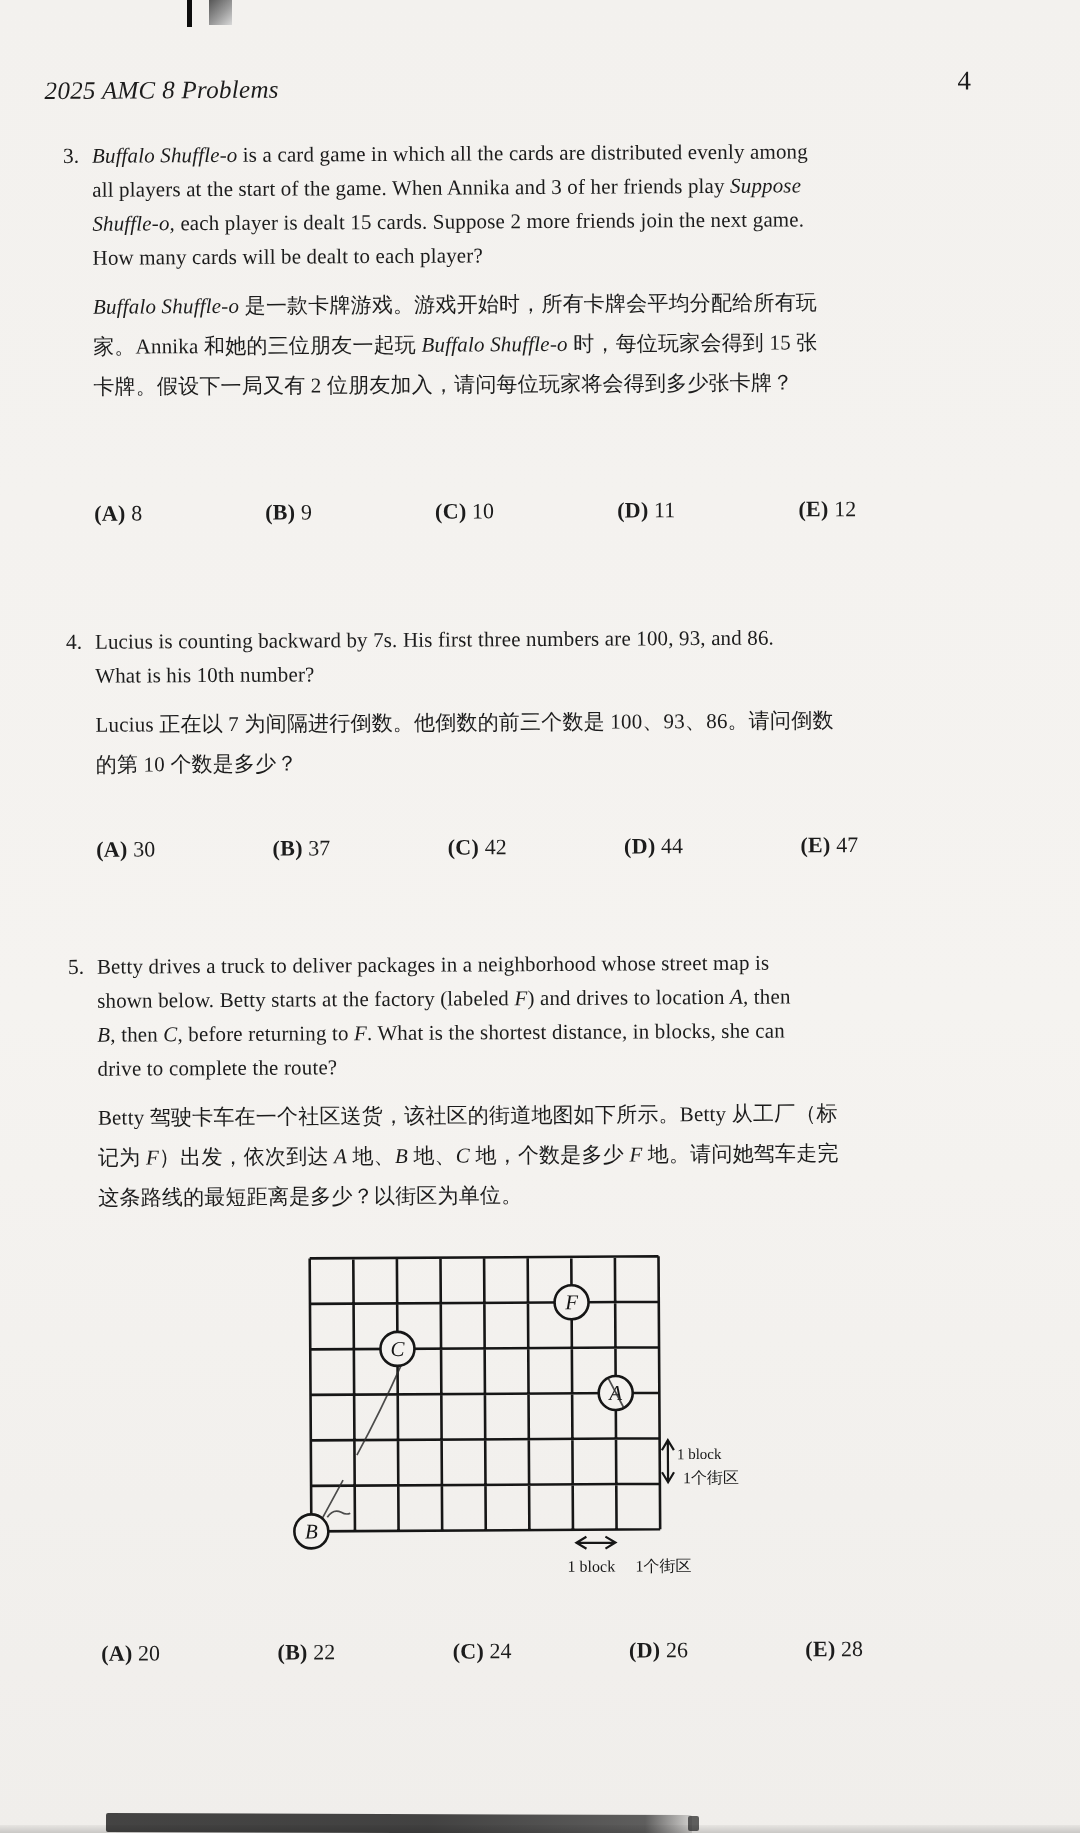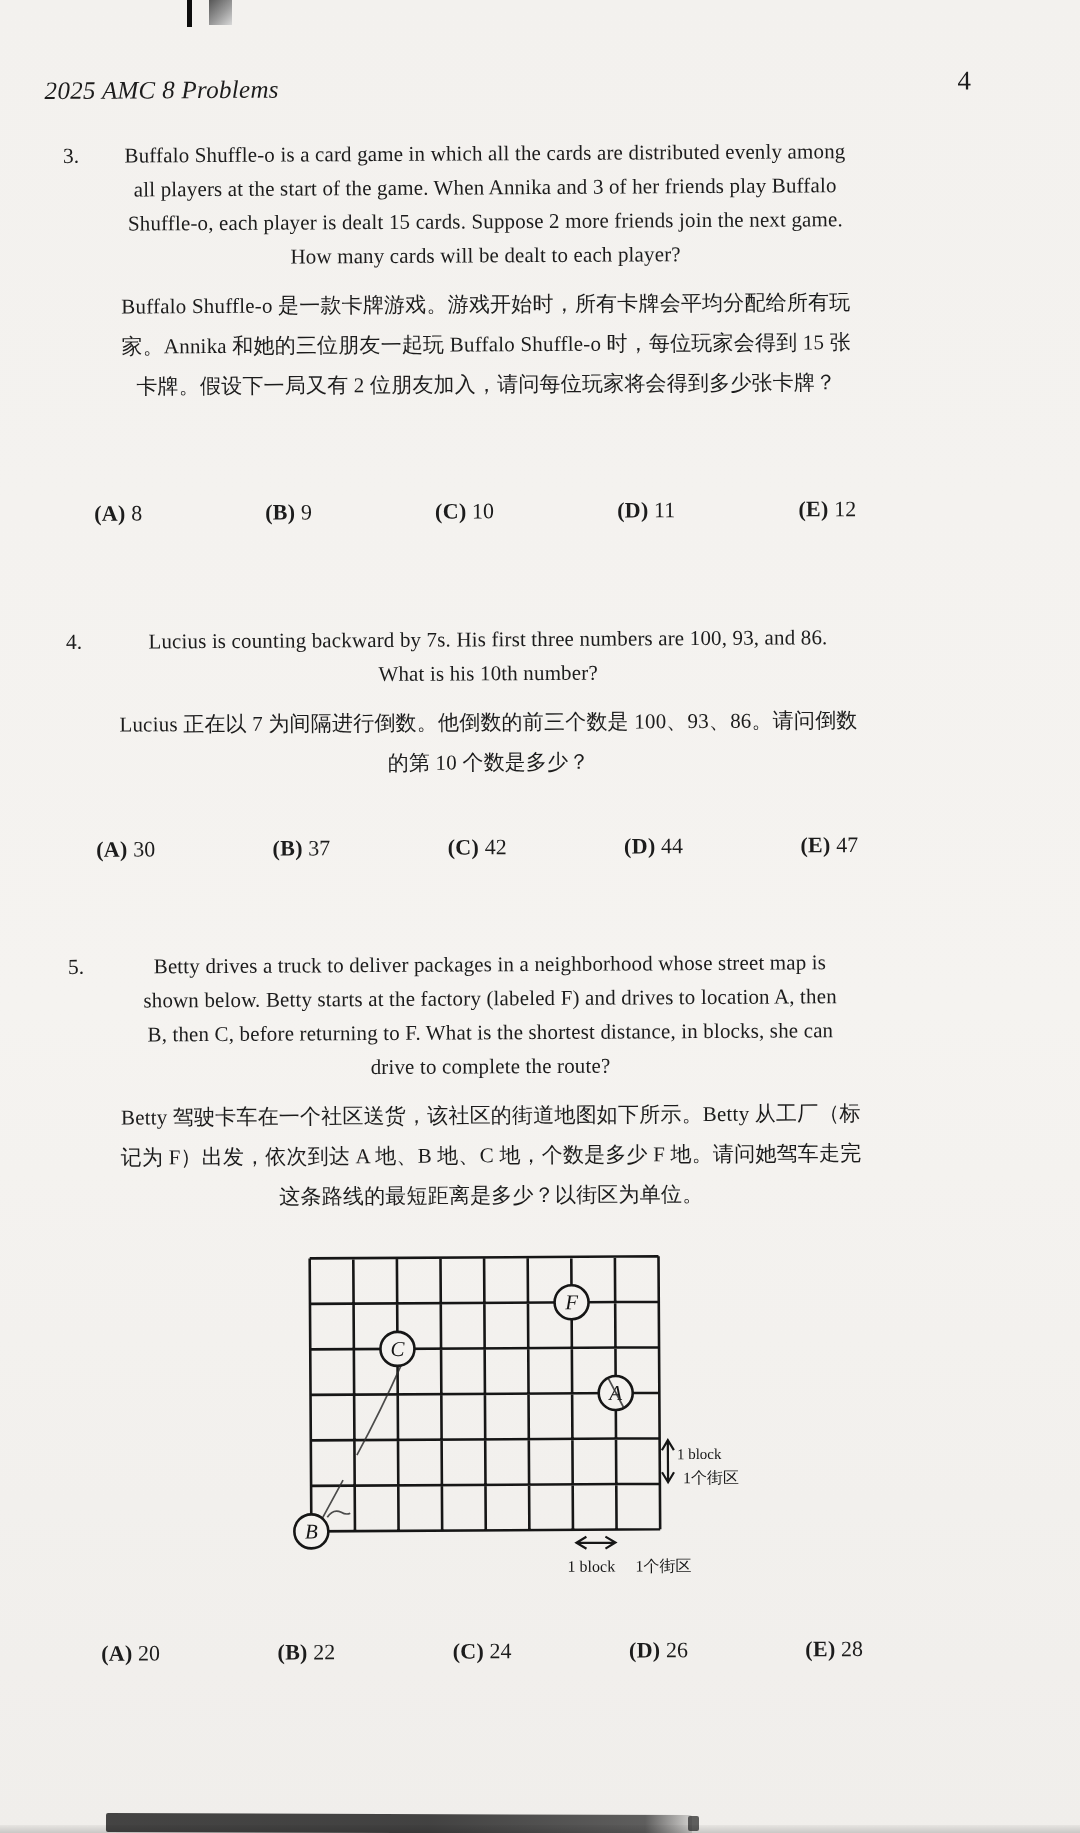--- a/index.html
+++ b/index.html
@@ -1,31 +1,31 @@
 <!DOCTYPE html>
 <html><head>
 <meta charset="utf-8">
 <style>
   html,body { margin:0; padding:0; background:#e9e7e4; }
   .page {
     position:relative; width:1080px; height:1833px; overflow:hidden;
     background:linear-gradient(180deg,#f3f1ee 0%,#f5f3f0 55%,#f0eeeb 100%);
-    font-family:"Liberation Serif","DejaVu Serif",serif; color:#1c1c1c;text-align:center;
+    font-family:"Liberation Serif","DejaVu Serif",serif; color:#1c1c1c;
   }
   .content { position:absolute; inset:0; transform:rotate(-0.35deg); transform-origin:540px 980px; }
   .header-title { position:absolute; left:50px; top:74px; font-style:italic; font-size:25px; letter-spacing:.3px; }
   .page-number { position:absolute; left:963px; top:68px; font-size:27px; }
   .problem { position:absolute; left:68px; width:815px; }
   #p3 { top:136px; } #p4 { top:622px; } #p5 { top:947px; }
   .p-num { position:absolute; left:0; top:0; font-size:21.5px; line-height:34px; }
   .p-body { margin-left:29px; }
   .tline { font-size:21px; line-height:34px; white-space:nowrap; letter-spacing:.15px; }
   .zh-block { margin-top:12px; }
   .zh-block .tline { font-size:21px; line-height:40px; letter-spacing:.2px; }
-  .it { }
+  .it { font-style:italic; }
   .choices { display:flex; justify-content:space-between; width:762px; margin-left:29px; font-size:22px; }
   #p3 .choices { margin-top:94px; }
   #p4 .choices { margin-top:52px; }
   #p5 .choices { margin-top:423px; }
   .choice b { font-weight:bold; letter-spacing:.3px; }
   .diagram { position:absolute; left:250px; top:1248px; width:500px; height:345px; }
   
   .mark-top-line { position:absolute; left:187px; top:0; width:5px; height:27px; background:#0d0d0d; }
   .mark-top-block { position:absolute; left:209px; top:0; width:23px; height:25px;
     background:linear-gradient(135deg,#565656 0%,#999 55%,#d8d8d8 100%); }
@@ -42,21 +42,21 @@
   <div class="content">
 
     <div class="header-title">2025 AMC 8 Problems</div>
     <div class="page-number">4</div>
 
     <div class="problem" id="p3">
       <span class="p-num">3.</span>
       <div class="p-body">
         <div class="en-block">
             <div class="tline"><span class="it">Buffalo Shuffle-o</span><span> is a card game in which all the cards are distributed evenly among</span></div>
-            <div class="tline"><span>all players at the start of the game. When Annika and 3 of her friends play </span><span class="it">Buffalo</span></div>
+            <div class="tline"><span>all players at the start of the game. When Annika and 3 of her friends play </span><span class="it">Suppose</span></div>
             <div class="tline"><span class="it">Shuffle-o,</span><span> each player is dealt 15 cards. Suppose 2 more friends join the next game.</span></div>
             <div class="tline"><span>How many cards will be dealt to each player?</span></div>
           </div>
         <div class="zh-block">
             <div class="tline"><span class="it">Buffalo Shuffle-o</span><span> 是一款卡牌游戏。游戏开始时，所有卡牌会平均分配给所有玩</span></div>
             <div class="tline"><span>家。Annika 和她的三位朋友一起玩 </span><span class="it">Buffalo Shuffle-o</span><span> 时，每位玩家会得到 15 张</span></div>
             <div class="tline"><span>卡牌。假设下一局又有 2 位朋友加入，请问每位玩家将会得到多少张卡牌？</span></div>
           </div>
       </div>
       <div class="choices">

